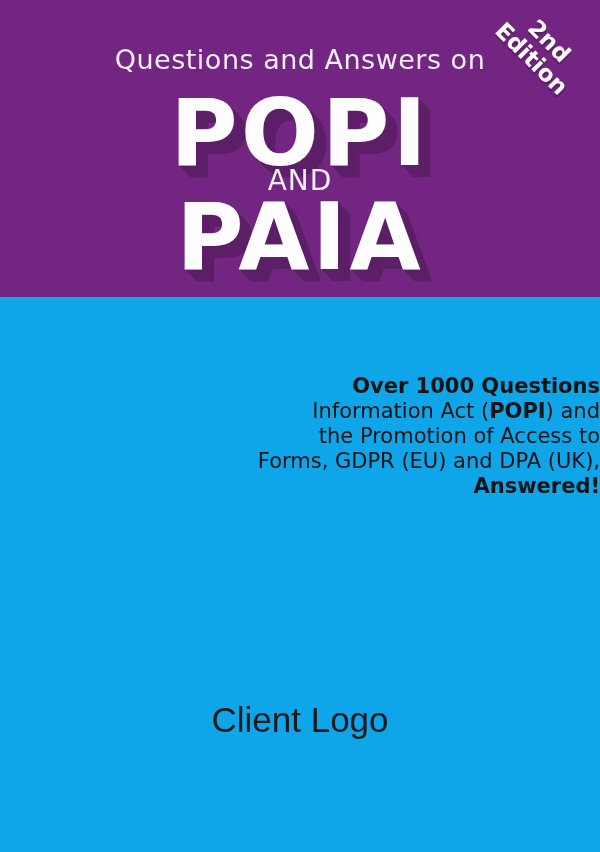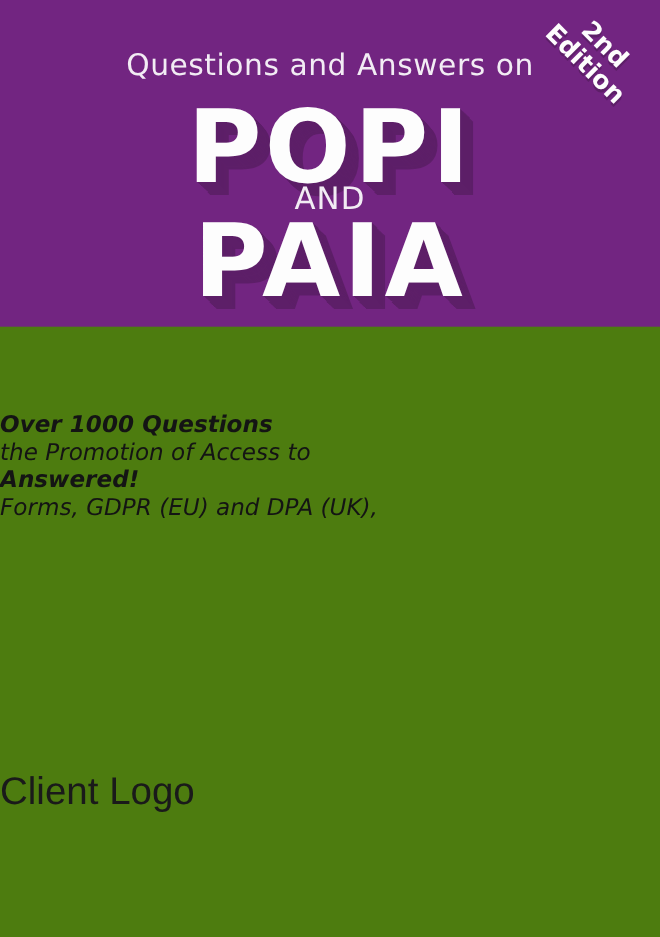--- a/index.html
+++ b/index.html
@@ -9,21 +9,21 @@
     --subtitle-text: #f2ecf4;
     --body-text: #141414;
   }
   * { margin: 0; padding: 0; box-sizing: border-box; }
   html, body { background: #ffffff; }
   .page {
     position: relative;
     width: 600px;
     height: 852px;
     margin: 0 auto;
-    background: #4d7c0f;
+    background: #0ea5e9;
     overflow: hidden;
     font-family: "DejaVu Sans", sans-serif;
   }
   
   .cover-header {
     position: absolute;
     top: 0; left: 0;
     width: 600px;
     height: 297px;
     background: var(--header-bg);
@@ -79,34 +79,33 @@
     font-size: 23px;
     line-height: 1.1;
     text-shadow: 2px 2px var(--title-shadow);
   }
   
   .blurb {
     position: absolute;
     top: 374px;
     left: 0;
     width: 100%;
-    text-align: left;
-    font-style: italic;
+    text-align: right;
     font-size: 21px;
     line-height: 25px;
     color: var(--body-text);
   }
   .blurb .line { white-space: nowrap; }
   .blurb .bold { font-weight: bold; }
   .client-logo {
     position: absolute;
     top: 700px;
     left: 0;
     width: 100%;
-    text-align: left;
+    text-align: center;
     font-family: "Liberation Sans", sans-serif;
     font-size: 35px;
     line-height: 40px;
     color: #1a1a1a;
   }
 </style>
 </head>
 <body>
 
 <div class="page">
@@ -121,20 +120,21 @@
     <div class="centered big-title title-paia">PAIA</div>
 
     <div class="edition-badge">
       <div>2nd</div>
       <div>Edition</div>
     </div>
   </div>
 
   <div class="blurb">
     <div class="line bold">Over 1000 Questions</div>
+    <div class="line"><span>Information Act (</span><span class="bold">POPI</span><span>) and</span></div>
     <div class="line">the Promotion of Access to</div>
+    <div class="line">Forms, GDPR (EU) and DPA (UK),</div>
     <div class="line bold">Answered!</div>
-    <div class="line">Forms, GDPR (EU) and DPA (UK),</div>
   </div>
 
   <div class="client-logo">Client Logo</div>
 
 </div>
 
 </body></html>

